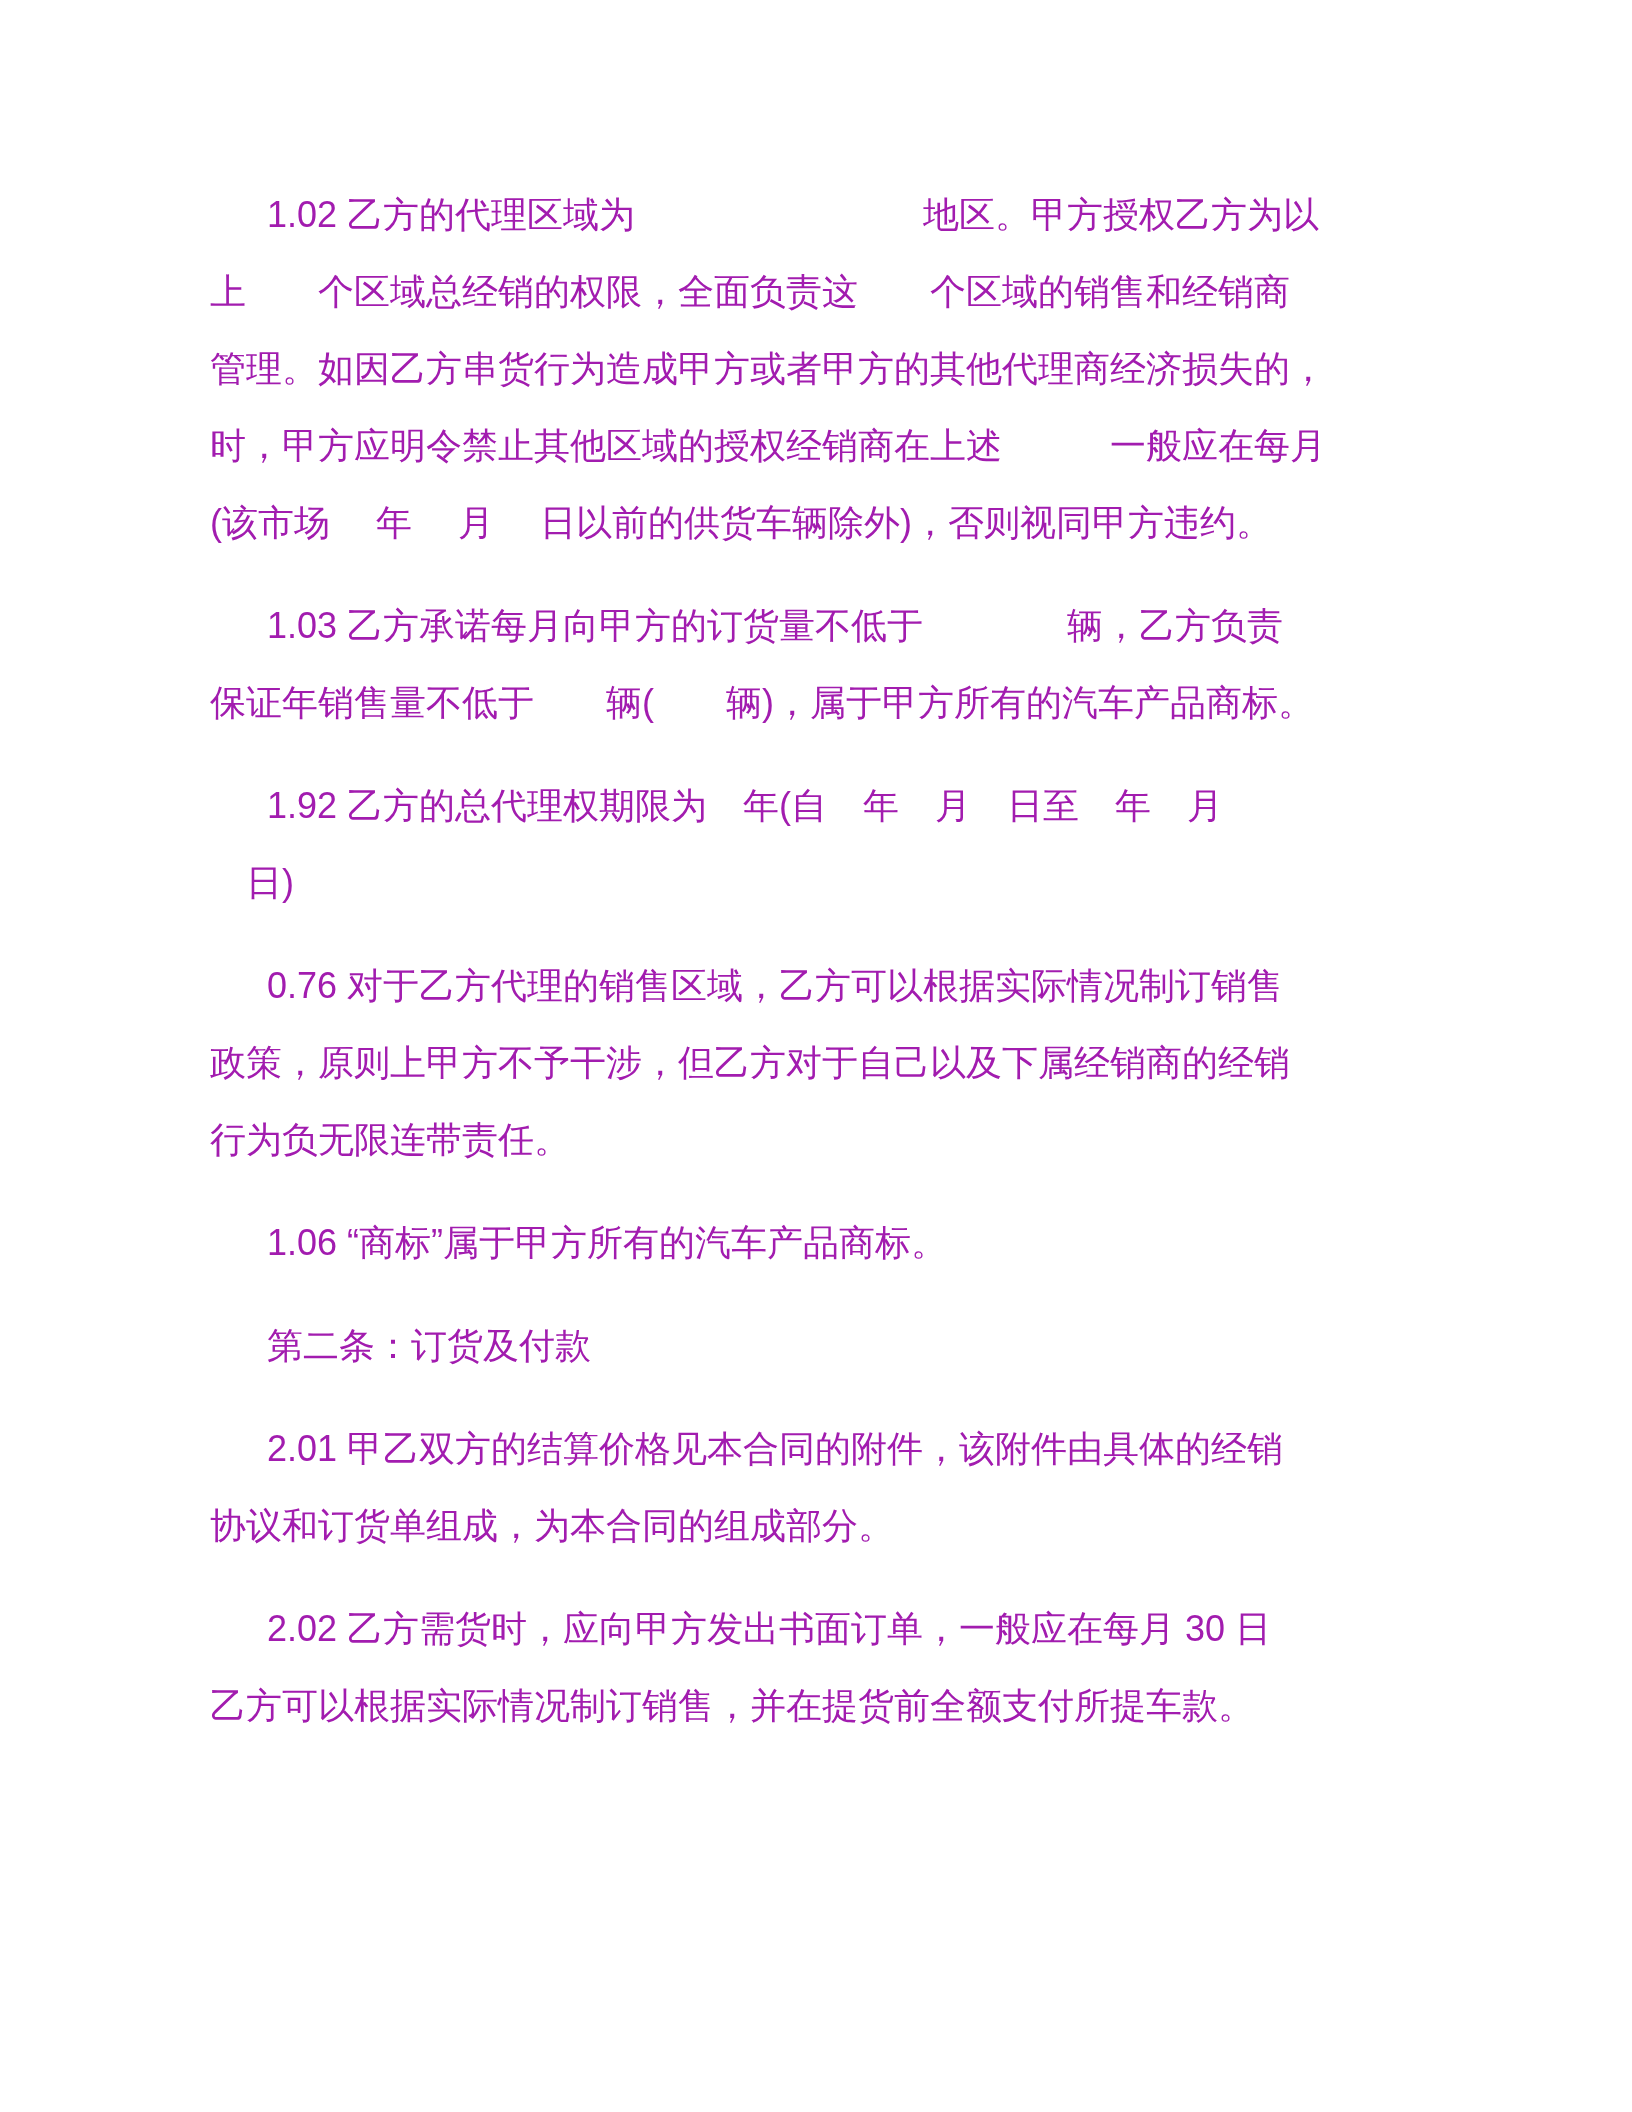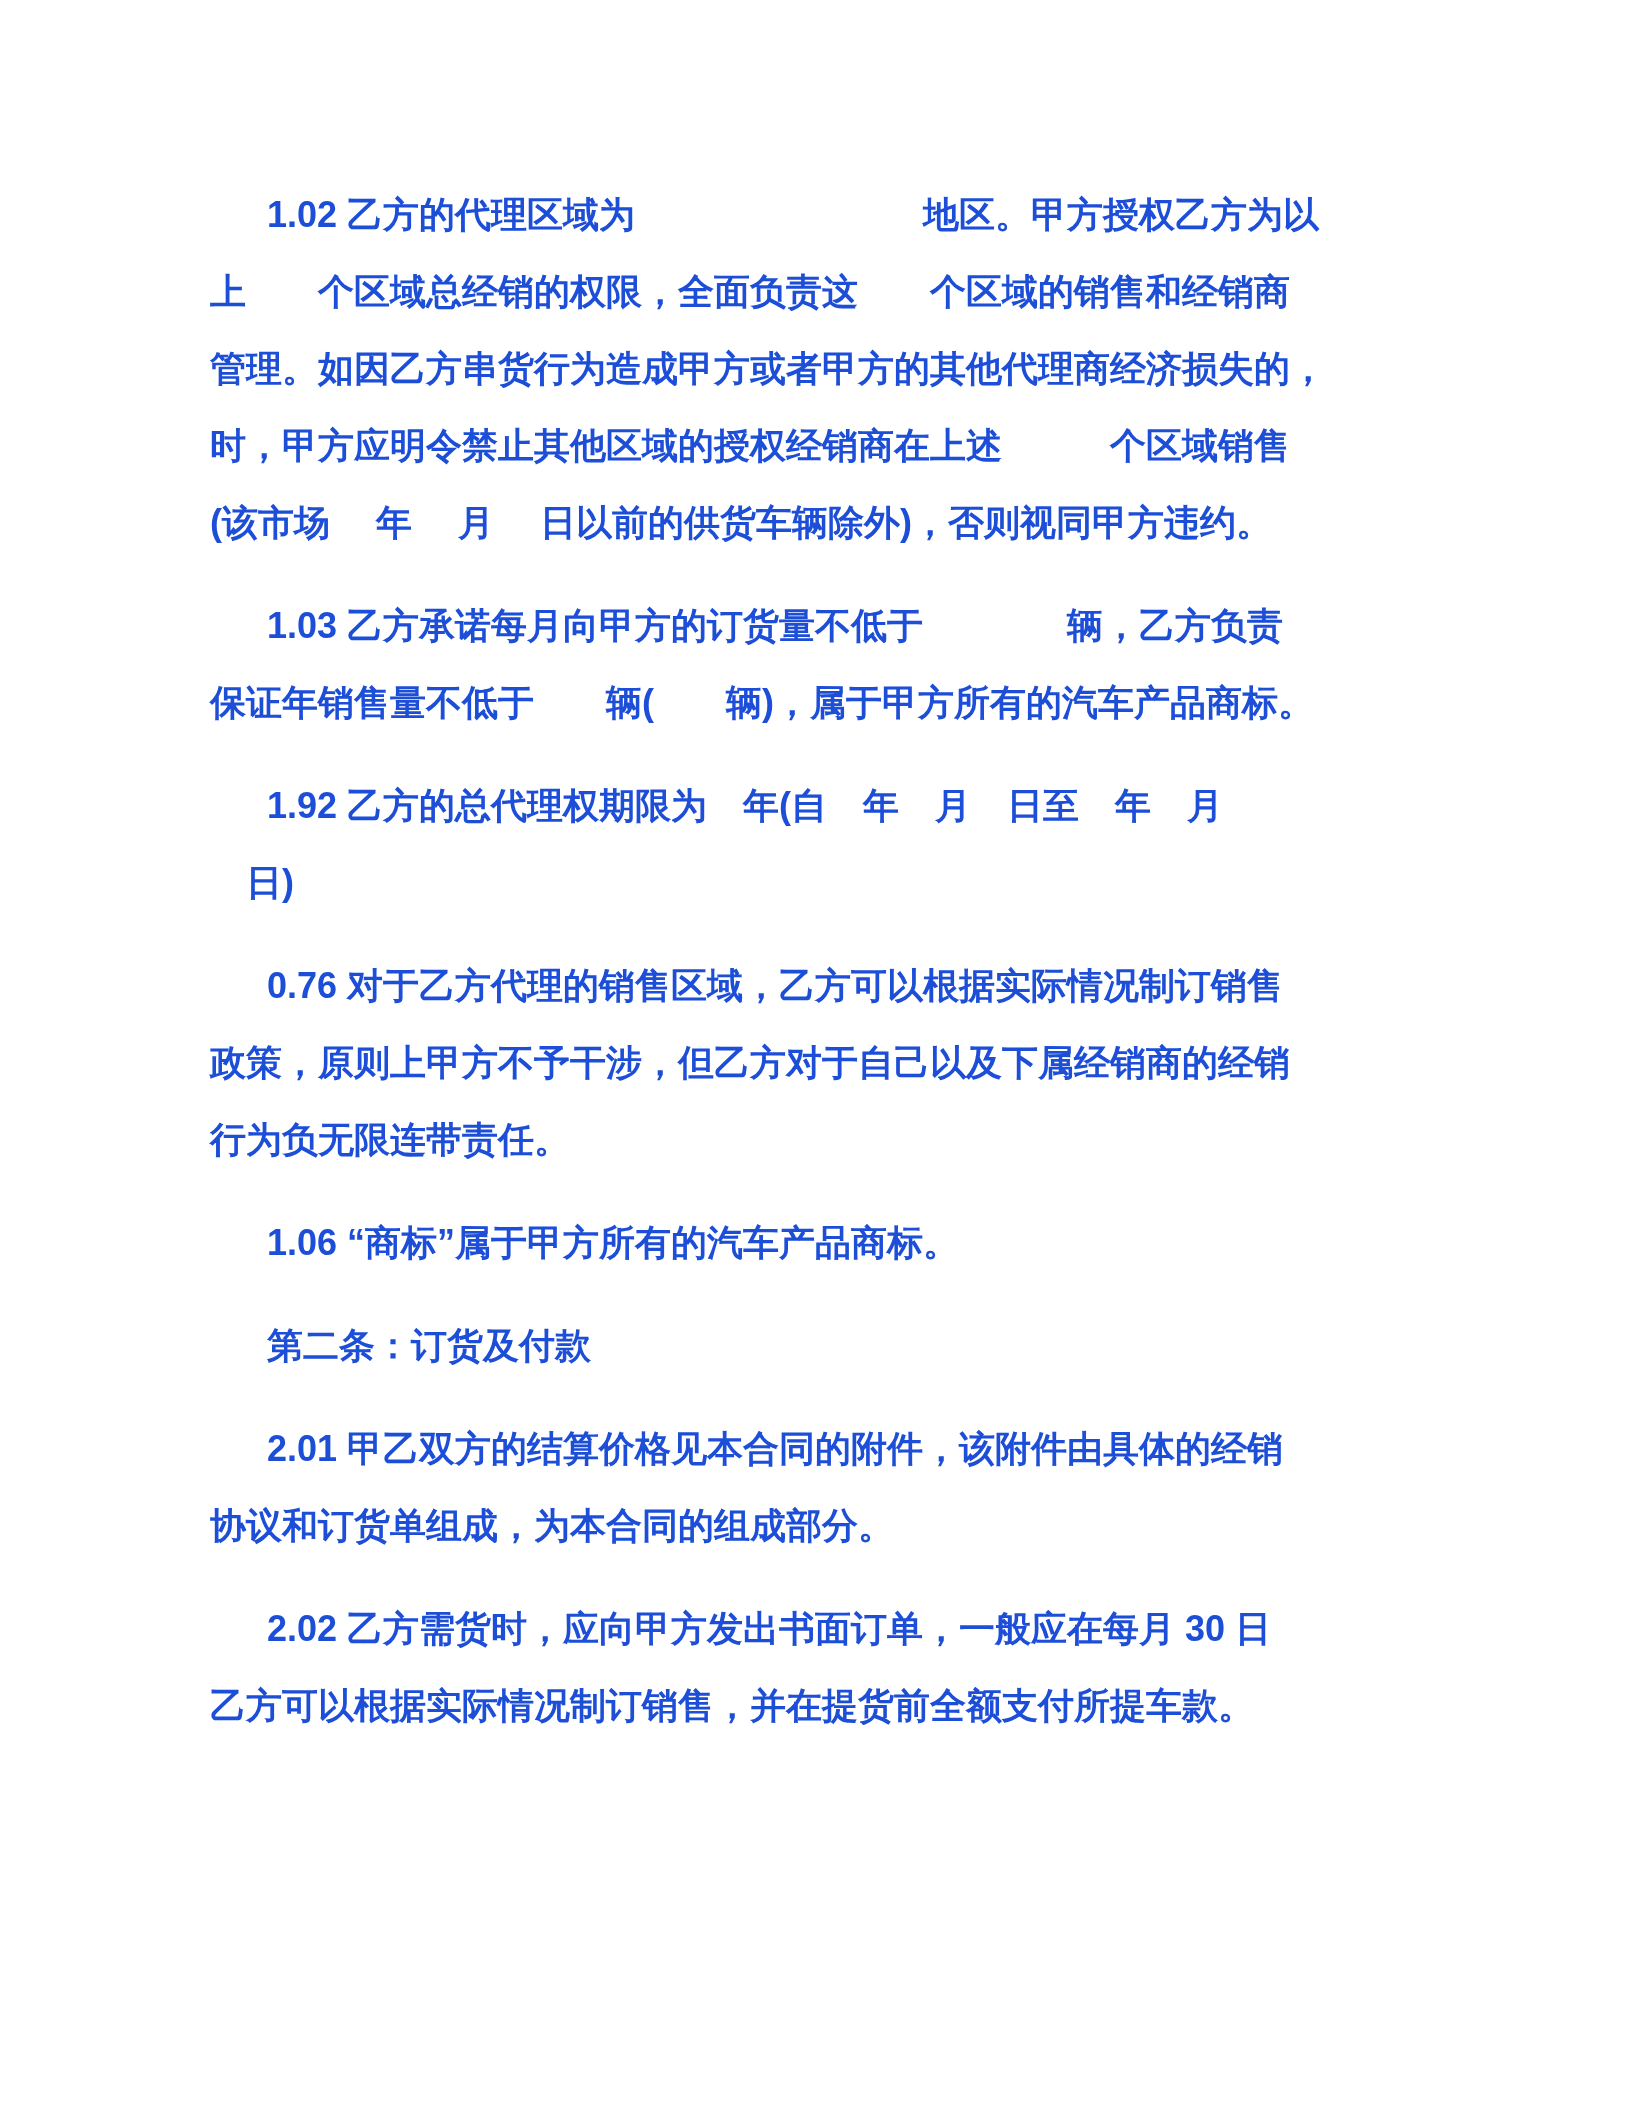--- a/index.html
+++ b/index.html
@@ -10,22 +10,22 @@
   .page {
     position: relative;
     width: 1632px;
     height: 2112px;
     background: #ffffff;
     overflow: hidden;
     box-sizing: border-box;
     padding: 176px 170px 0 210px;
     font-family: "Liberation Sans", sans-serif;
     font-size: 36px;
-    color: #1d4ed8;
-    font-weight: 700;
+    color: #a21caf;
+    font-weight: 400;
   }
   .para {
     margin: 0 0 26px 0;
   }
   .line {
     line-height: 77px;
     height: 77px;
     white-space: pre;
     letter-spacing: 0px;
   }
@@ -35,21 +35,21 @@
 </style>
 </head>
 <body>
 
 <div class="page">
 
   <div class="para">
     <div class="line first">1.02 乙方的代理区域为　　　　　　　　地区。甲方授权乙方为以</div>
     <div class="line">上　　个区域总经销的权限，全面负责这　　个区域的销售和经销商</div>
     <div class="line">管理。如因乙方串货行为造成甲方或者甲方的其他代理商经济损失的，</div>
-    <div class="line">时，甲方应明令禁止其他区域的授权经销商在上述　　　个区域销售</div>
+    <div class="line">时，甲方应明令禁止其他区域的授权经销商在上述　　　一般应在每月</div>
     <div class="line">(该市场　 年　 月　 日以前的供货车辆除外)，否则视同甲方违约。</div>
   </div>
 
   <div class="para">
     <div class="line first">1.03 乙方承诺每月向甲方的订货量不低于　　　　辆，乙方负责</div>
     <div class="line">保证年销售量不低于　　辆(　　辆)，属于甲方所有的汽车产品商标。</div>
   </div>
 
   <div class="para">
     <div class="line first">1.92 乙方的总代理权期限为　年(自　年　月　日至　年　月</div>

